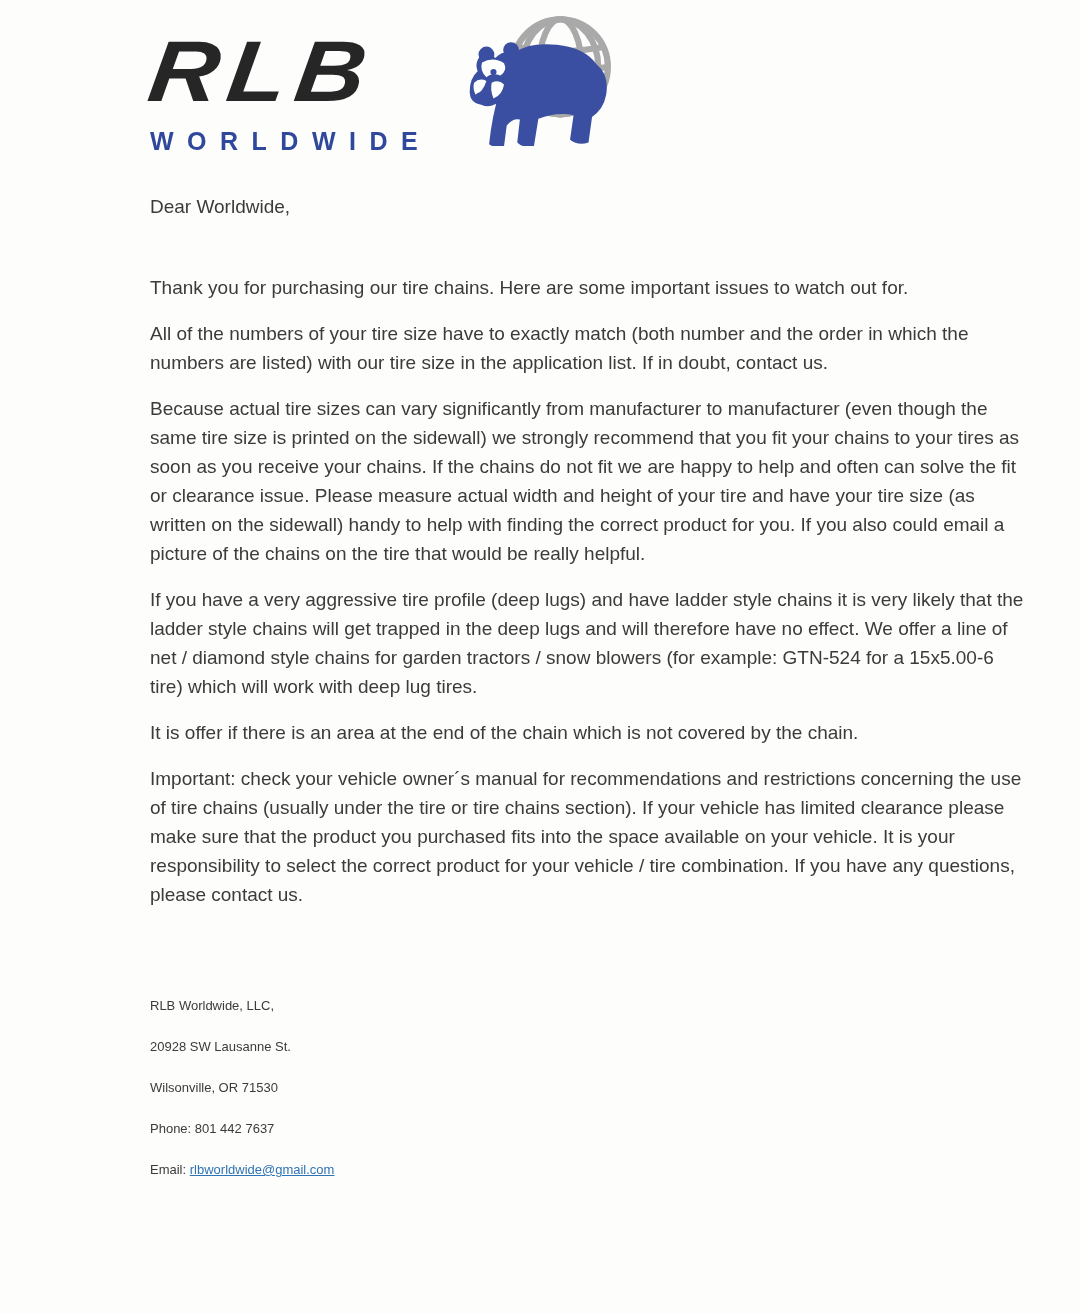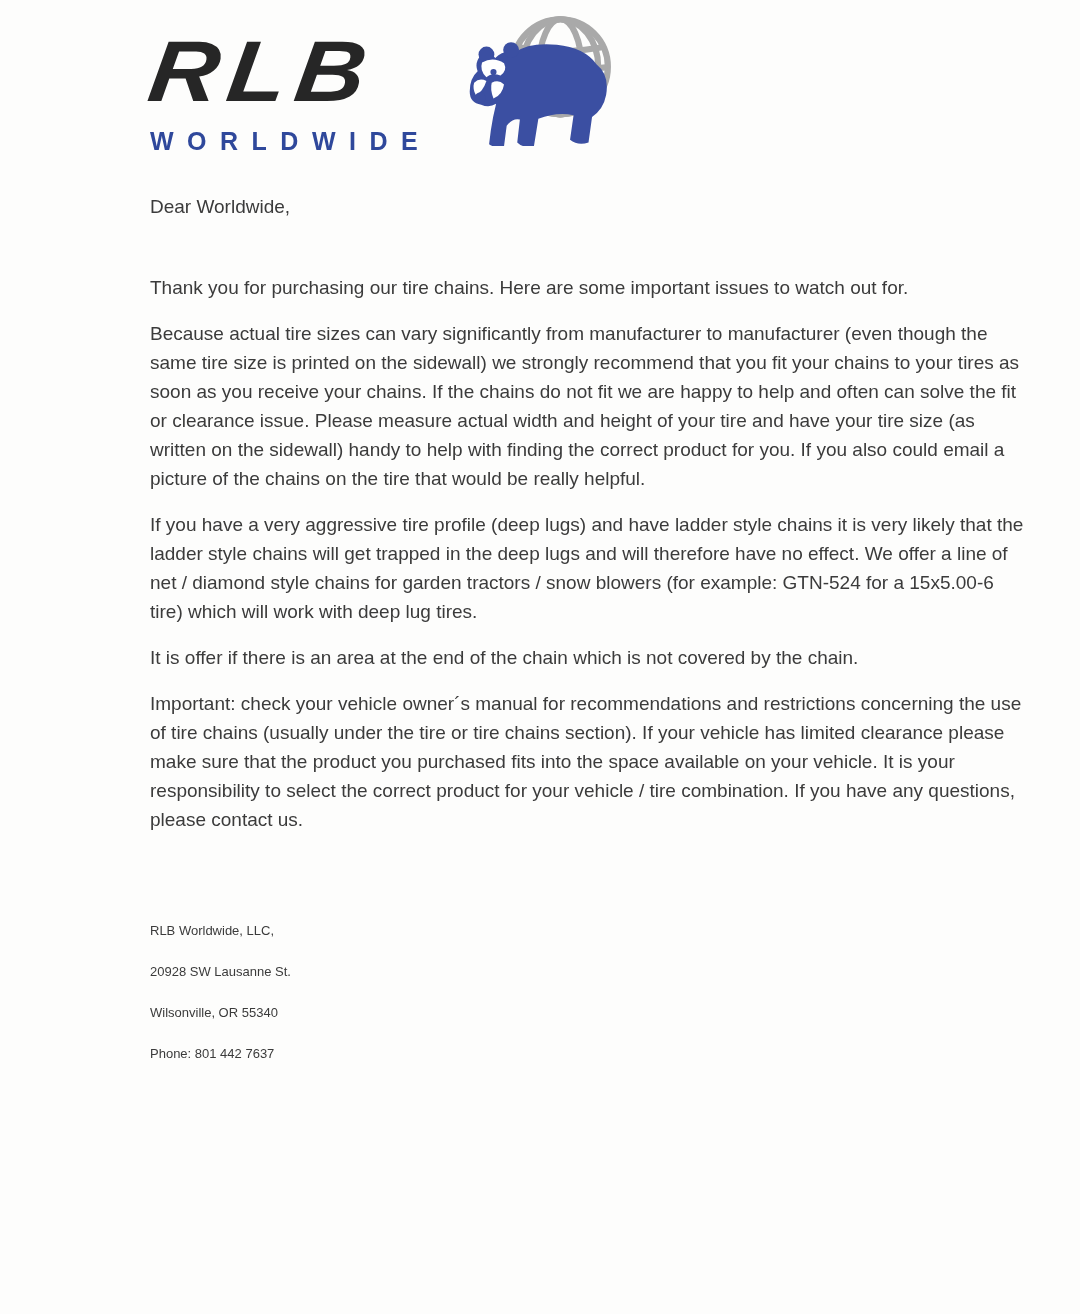--- a/index.html
+++ b/index.html
@@ -139,27 +139,29 @@
             <circle cx="31" cy="95" r="6" fill="#3b4fa2"></circle>
           </g>
         </svg>
       </div>
     </div>
 
     <div class="letter">
       <p class="salutation">Dear Worldwide,</p>
 
       <p class="para para-first">Thank you for purchasing our tire chains.  Here are some important issues to watch out for.</p>
+      <p class="para">All of the numbers of your tire size have to exactly match (both number and the order in which the numbers are listed) with our tire size in the application list. If in doubt, contact us.</p>
       <p class="para">Because actual tire sizes can vary significantly from manufacturer to manufacturer (even though the same tire size is printed on the sidewall) we strongly recommend that you fit your chains to your tires as soon as you receive your chains. If the chains do not fit we are happy to help and often can solve the fit or clearance issue. Please measure actual width and height of your tire and have your tire size (as written on the sidewall) handy to help with finding the correct product for you. If you also could email a picture of the chains on the tire that would be really helpful.</p>
       <p class="para">If you have a very aggressive tire profile (deep lugs) and have ladder style chains it is very likely that the ladder style chains will get trapped in the deep lugs and will therefore have no effect. We offer a line of net / diamond style chains for garden tractors / snow blowers (for example: GTN-524 for a 15x5.00-6 tire) which will work with deep lug tires.</p>
       <p class="para">It is offer if there is an area at the end of the chain which is not covered by the chain.</p>
       <p class="para">Important: check your vehicle owner´s manual for recommendations and restrictions concerning the use of tire chains (usually under the tire or tire chains section). If your vehicle has limited clearance please make sure that the product you purchased fits into the space available on your vehicle.  It is your responsibility to select the correct product for your vehicle / tire combination. If you have any questions, please contact us.</p>
 
       <div class="contact">
         <div class="contact-line">RLB Worldwide, LLC,</div>
         <div class="contact-line">20928 SW Lausanne St.</div>
-        <div class="contact-line">Wilsonville, OR 55340</div>
+        <div class="contact-line">Wilsonville, OR 71530</div>
         <div class="contact-line">Phone: 801 442 7637</div>
+        <div class="contact-line"><span>Email: </span><a class="email-link" href="#">rlbworldwide@gmail.com</a></div>
       </div>
     </div>
 
   </div>
 </div>
 
 </body></html>

